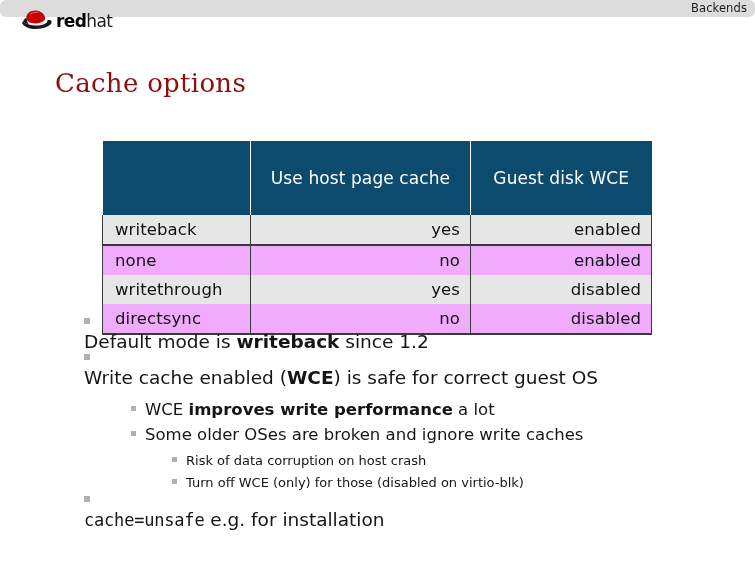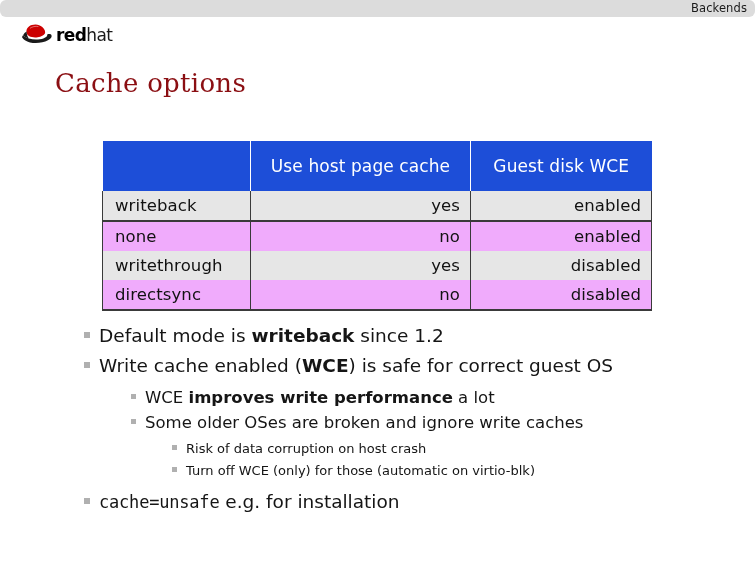--- a/index.html
+++ b/index.html
@@ -33,21 +33,21 @@
     color: #1a1a1a;
     font-family: "DejaVu Sans", sans-serif;
     letter-spacing: 0.1px;
     line-height: 15px;
   }
 
   
   .logo-wrap {
     position: absolute;
     left: 20px;
-    top: 22px;
+    top: 8px;
     height: 26px;
     display: flex;
     align-items: center;
   }
   .shadowman {
     width: 34px;
     height: 24px;
     display: block;
   }
   .logo-word {
@@ -88,26 +88,26 @@
     width: 549px;
     border-collapse: collapse;
     table-layout: fixed;
     font-family: "DejaVu Sans", sans-serif;
   }
   .cache-table col.c1 { width: 148px; }
   .cache-table col.c2 { width: 220px; }
   .cache-table col.c3 { width: 181px; }
 
   .cache-table thead th {
-    background: #1d4ed8;
+    background: #0c4a6e;
     color: #ffffff;
     font-weight: normal;
     font-size: 17px;
     height: 42px;
-    padding: 4px 6px;
+    padding: 16px 6px;
     text-align: center;
     border-left: 1px solid #ffffff;
     border-right: 1px solid #ffffff;
     letter-spacing: 0.1px;
   }
   .cache-table thead th.blank-head {
     border-left: none;
   }
   .cache-table thead th.last-head {
     border-right: none;
@@ -150,21 +150,21 @@
     flex: 0 0 auto;
     display: inline-block;
     background: #b0b0b0;
     margin-right: 9px;
     position: relative;
   }
   .bl .txt { white-space: nowrap; }
   .bl b { font-weight: bold; }
 
   
-  .lvl1 { font-size: 18.5px; line-height: 27px; margin-left: 0px; }
+  .lvl1 { font-size: 18.5px; line-height: 27px; margin-left: 0px; flex-direction: column; }
   .lvl1 .marker { width: 6px; height: 6px; top: -4px; }
   
   .lvl2 { font-size: 16.5px; line-height: 25px; margin-left: 47px; }
   .lvl2 .marker { width: 5px; height: 5px; top: -4px; }
   
   .lvl3 { font-size: 13px; line-height: 22px; margin-left: 88px; }
   .lvl3 .marker { width: 5px; height: 5px; top: -3px; }
 
   .spacer-sm { height: 3px; }
   .spacer-md { height: 6px; }
@@ -265,21 +265,21 @@
 
   <div class="spacer-sm"></div>
 
   <div class="bl lvl3">
     <span class="marker"></span>
     <span class="txt">Risk of data corruption on host crash</span>
   </div>
 
   <div class="bl lvl3">
     <span class="marker"></span>
-    <span class="txt">Turn off WCE (only) for those (automatic on virtio-blk)</span>
+    <span class="txt">Turn off WCE (only) for those (disabled on virtio-blk)</span>
   </div>
 
   <div class="spacer-md"></div>
 
   <div class="bl lvl1">
     <span class="marker"></span>
     <span class="txt"><span class="mono">cache=unsafe</span><span> e.g. for installation</span></span>
   </div>
 
 </div>

